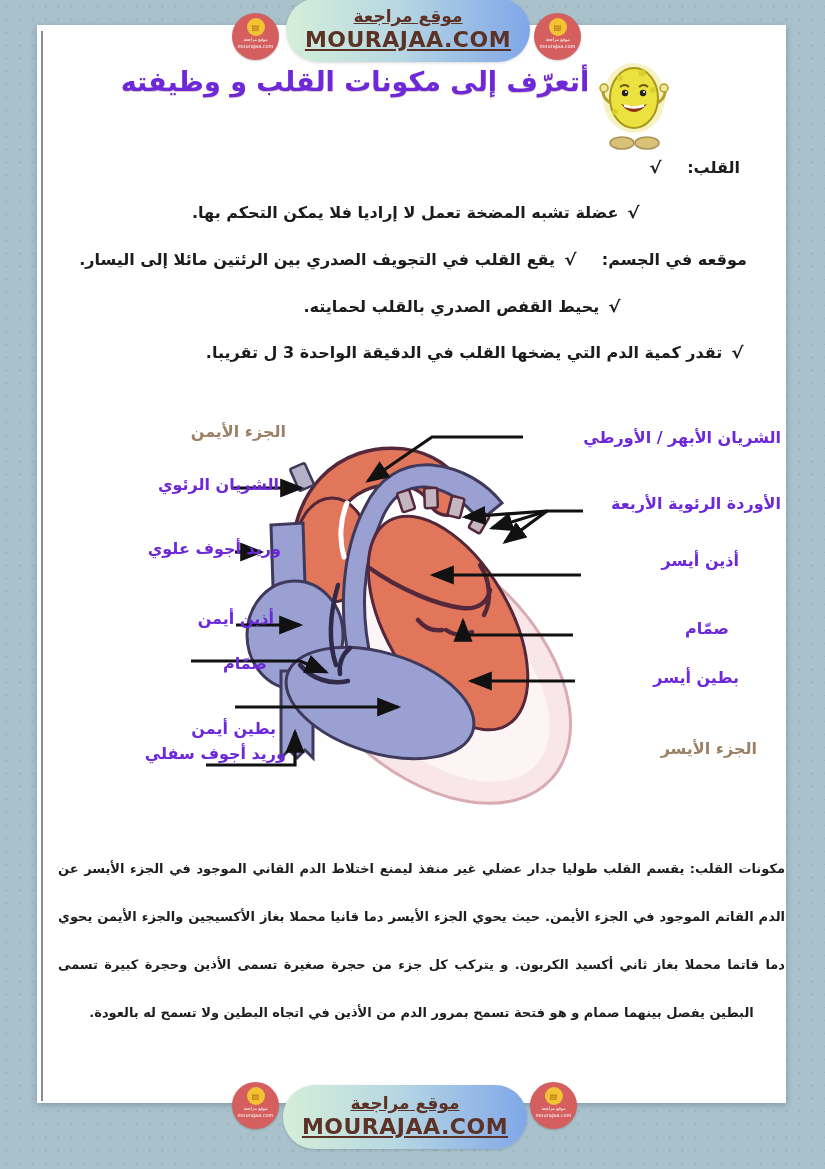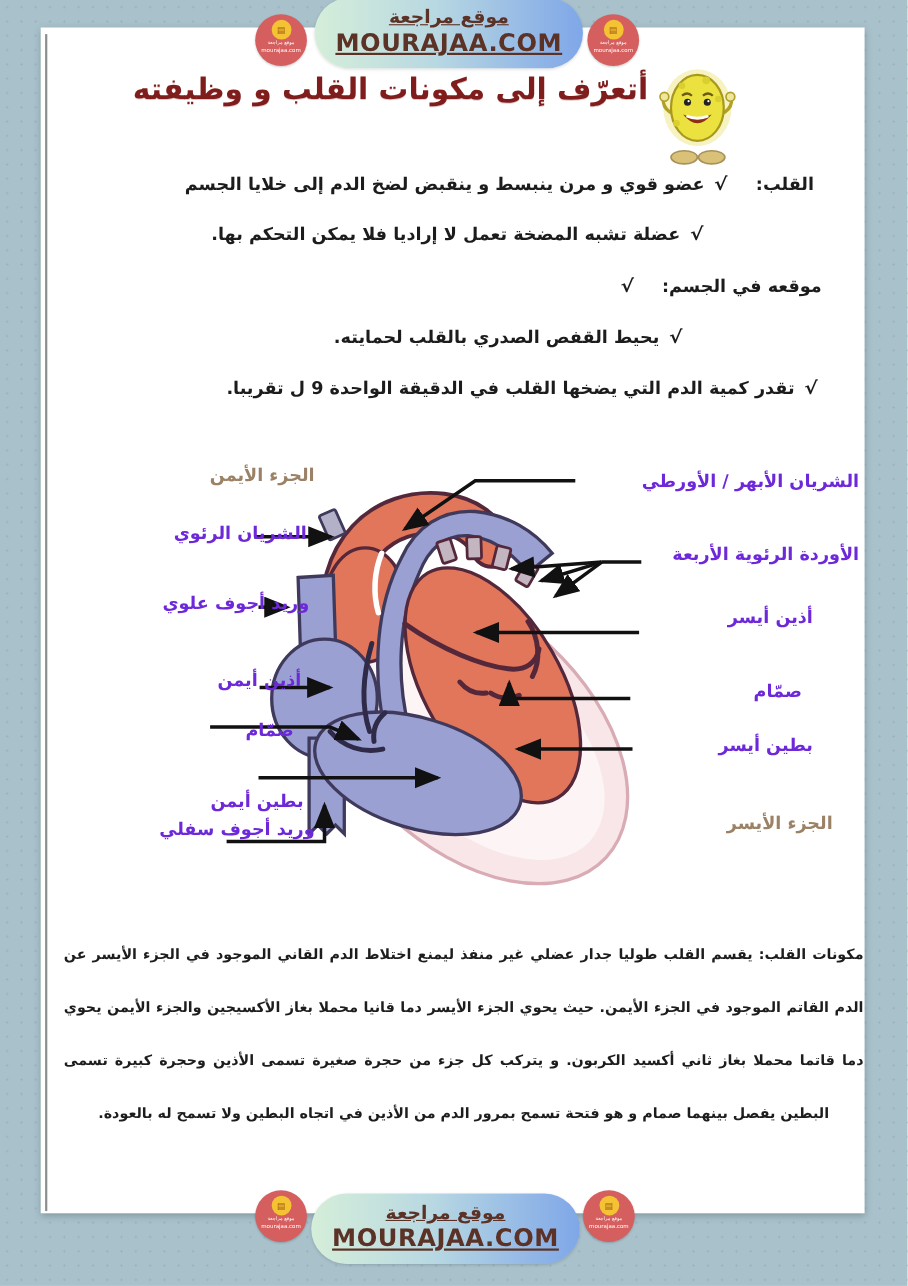--- a/index.html
+++ b/index.html
@@ -32,21 +32,21 @@
     background:#d55f5f;z-index:7;display:flex;flex-direction:column;align-items:center;
     box-shadow:0 1px 2px rgba(0,0,0,.2);
   }
   .badge .yellow{width:18px;height:18px;border-radius:50%;background:#f3c333;margin-top:5px;
     display:flex;align-items:center;justify-content:center;font-size:8px;color:#a05a10;}
   .badge .t1{font-size:4.5px;color:#ffffff;margin-top:2px;direction:rtl;line-height:1;}
   .badge .t2{font-size:5px;color:#ffffff;line-height:1.2;}
   
   .title{
     position:absolute;left:120px;top:66px;width:470px;text-align:center;direction:rtl;
-    font-size:27px;font-weight:bold;color:#7f1d1d;text-shadow:0 1px 0 rgba(138,30,30,.25);
+    font-size:27px;font-weight:bold;color:#6d28d9;text-shadow:0 1px 0 rgba(138,30,30,.25);
   }
   .smiley{position:absolute;left:598px;top:60px;}
   
   .fact{
     position:absolute;direction:rtl;display:flex;align-items:baseline;
     font-size:16px;font-weight:600;color:#1c1c1c;white-space:nowrap;
   }
   .fact .lbl{font-weight:bold;margin-left:26px;}
   .fact .lbl:empty{display:none;}
   .fact .chk{margin-left:10px;font-weight:bold;transform:scaleX(1.15);}
@@ -106,40 +106,40 @@
     <path d="M 23,44 Q 36,60 49,44 Q 36,50 23,44 Z" fill="#8c2f12"></path>
     <path d="M 26,45.5 q 10,4 20,0" stroke="#fff" stroke-width="2.5" fill="none"></path>
     <ellipse cx="24" cy="83" rx="12" ry="6" fill="#d9c178" stroke="#a8925a" stroke-width="1.5"></ellipse>
     <ellipse cx="49" cy="83" rx="12" ry="6" fill="#d9c178" stroke="#a8925a" stroke-width="1.5"></ellipse>
   </svg>
 </div>
 
 <div class="fact" style="top:158px;right:85px;">
   <span class="lbl">القلب:</span>
   <span class="chk">√</span>
-  <span>عضو قوي و مرن ينبسط و ينقبض لضخ الدم إلى خلايا الجسم</span>
 </div>
 <div class="fact" style="top:203px;right:186px;">
 
   <span class="chk">√</span>
   <span>عضلة تشبه المضخة تعمل لا إراديا فلا يمكن التحكم بها.</span>
 </div>
 <div class="fact" style="top:250px;right:78px;">
   <span class="lbl">موقعه في الجسم:</span>
   <span class="chk">√</span>
+  <span>يقع القلب في التجويف الصدري بين الرئتين مائلا إلى اليسار.</span>
 </div>
 <div class="fact" style="top:297px;right:205px;">
 
   <span class="chk">√</span>
   <span>يحيط القفص الصدري بالقلب لحمايته.</span>
 </div>
 <div class="fact" style="top:343px;right:82px;">
 
   <span class="chk">√</span>
-  <span>تقدر كمية الدم التي يضخها القلب في الدقيقة الواحدة 9 ل تقريبا.</span>
+  <span>تقدر كمية الدم التي يضخها القلب في الدقيقة الواحدة 3 ل تقريبا.</span>
 </div>
 
 <svg class="diagram-svg" width="700" height="410" viewBox="0 0 700 410">
   <defs>
     <marker id="ah" markerWidth="9" markerHeight="8" refX="6.5" refY="3" orient="auto" markerUnits="strokeWidth">
       <path d="M0,0 L7.5,3 L0,6 Z" fill="#111"></path>
     </marker>
   </defs>
 
   <ellipse cx="378" cy="250" rx="168" ry="106" transform="rotate(43 378 250)" fill="#f8e6e8" stroke="#d9abb4" stroke-width="3"></ellipse>

